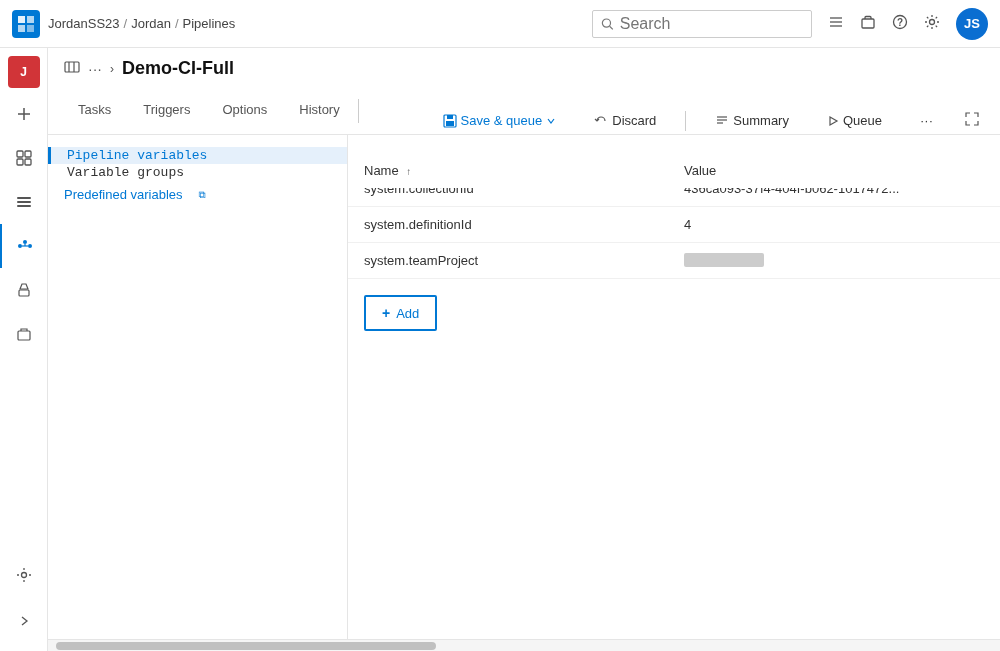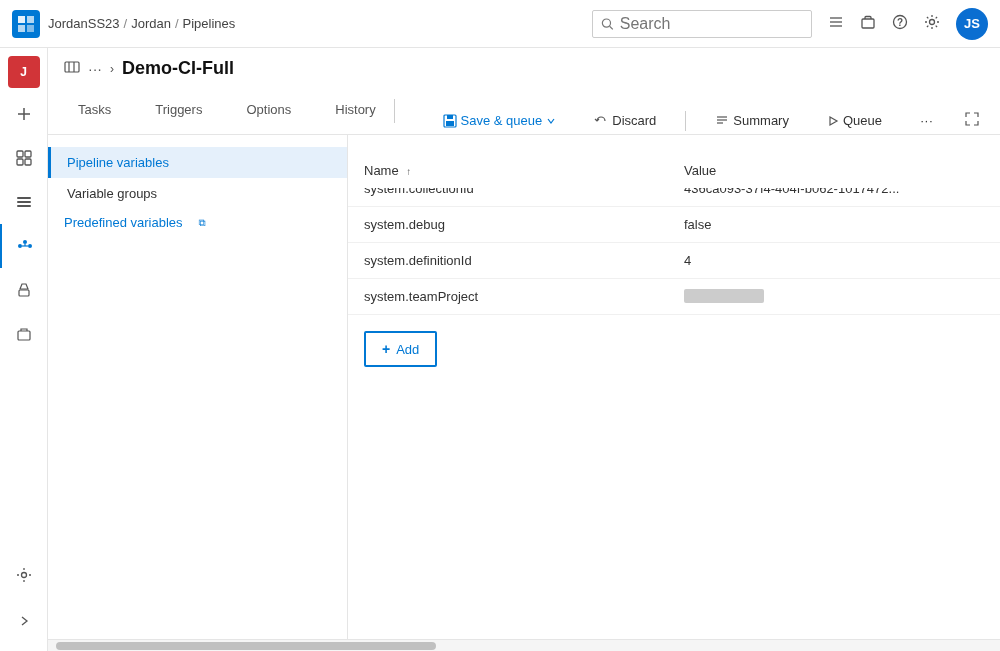--- a/index.html
+++ b/index.html
@@ -107,21 +107,21 @@
 
     
     .tab-bar {
       display: flex;
       align-items: center;
       padding: 0 16px;
       border-bottom: 1px solid #e5e5e5;
       flex-shrink: 0;
       margin-top: 8px;
     }
-    .tab-section { display: flex; align-items: center; gap: 16px; }
+    .tab-section { display: flex; align-items: center; gap: 4px; }
     .tab {
       padding: 10px 14px;
       cursor: pointer; color: #555; font-size: 13px;
       border-bottom: 2px solid transparent;
       white-space: nowrap;
     }
     .tab.active { color: #0078d4; border-bottom: 2px solid #0078d4; font-weight: 500; }
     .tab-divider { width: 1px; height: 24px; background: #ccc; margin: 0 4px; }
     .toolbar { display: flex; align-items: center; gap: 16px; margin-left: auto; margin-top: 20px; }
     .toolbar-btn {
@@ -142,25 +142,26 @@
 
     
     .left-panel {
       width: 300px;
       border-right: 1px solid #e5e5e5;
       padding: 12px 0;
       flex-shrink: 0;
       overflow-y: auto;
     }
     .panel-item {
-      padding: 8px 16px;
+      padding: 1px 16px;
       cursor: pointer;
       font-size: 13px;
       color: #333;
       border-left: 3px solid transparent;
+      font-family: Liberation Mono, monospace;
     }
     .panel-item.active {
       background: #e5f0fb;
       border-left: 3px solid #0078d4;
       color: #0078d4;
       font-weight: 500;
     }
     .panel-link {
       padding: 6px 16px;
       display: flex; align-items: center; gap: 16px;
@@ -449,24 +450,20 @@
               </th>
               <th class="col-value">Value</th>
             </tr>
           </thead>
           <tbody id="variables-tbody">
           <tr>
                 <td>system.collectionId</td>
                 <td>436ca093-37f4-404f-b062-1017472...</td>
               </tr>
               <tr>
-                <td>system.debug</td>
-                <td>false</td>
-              </tr>
-              <tr>
                 <td>system.definitionId</td>
                 <td>4</td>
               </tr>
               <tr>
                 <td>system.teamProject</td>
                 <td><span class="blurred-value">••••••••</span></td>
               </tr>
             </tbody>
         </table>
         <div class="add-btn-container">

